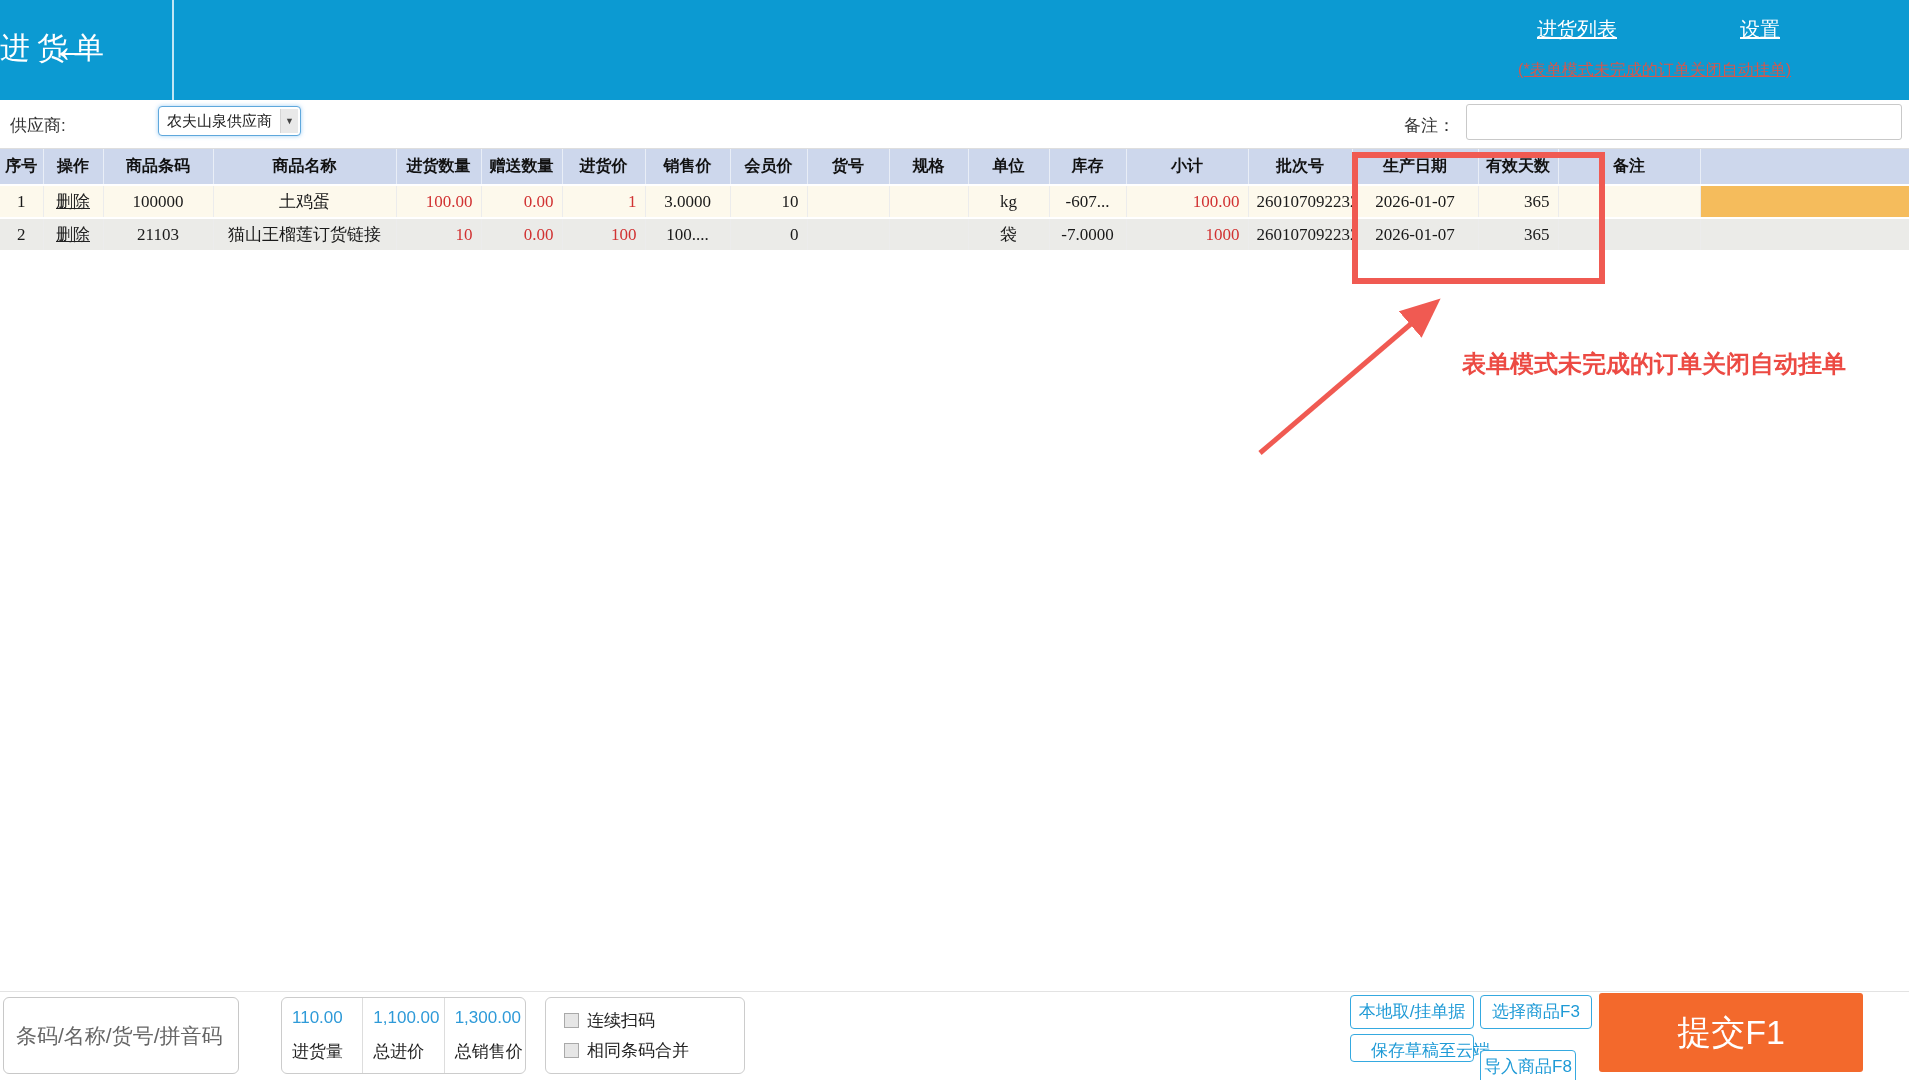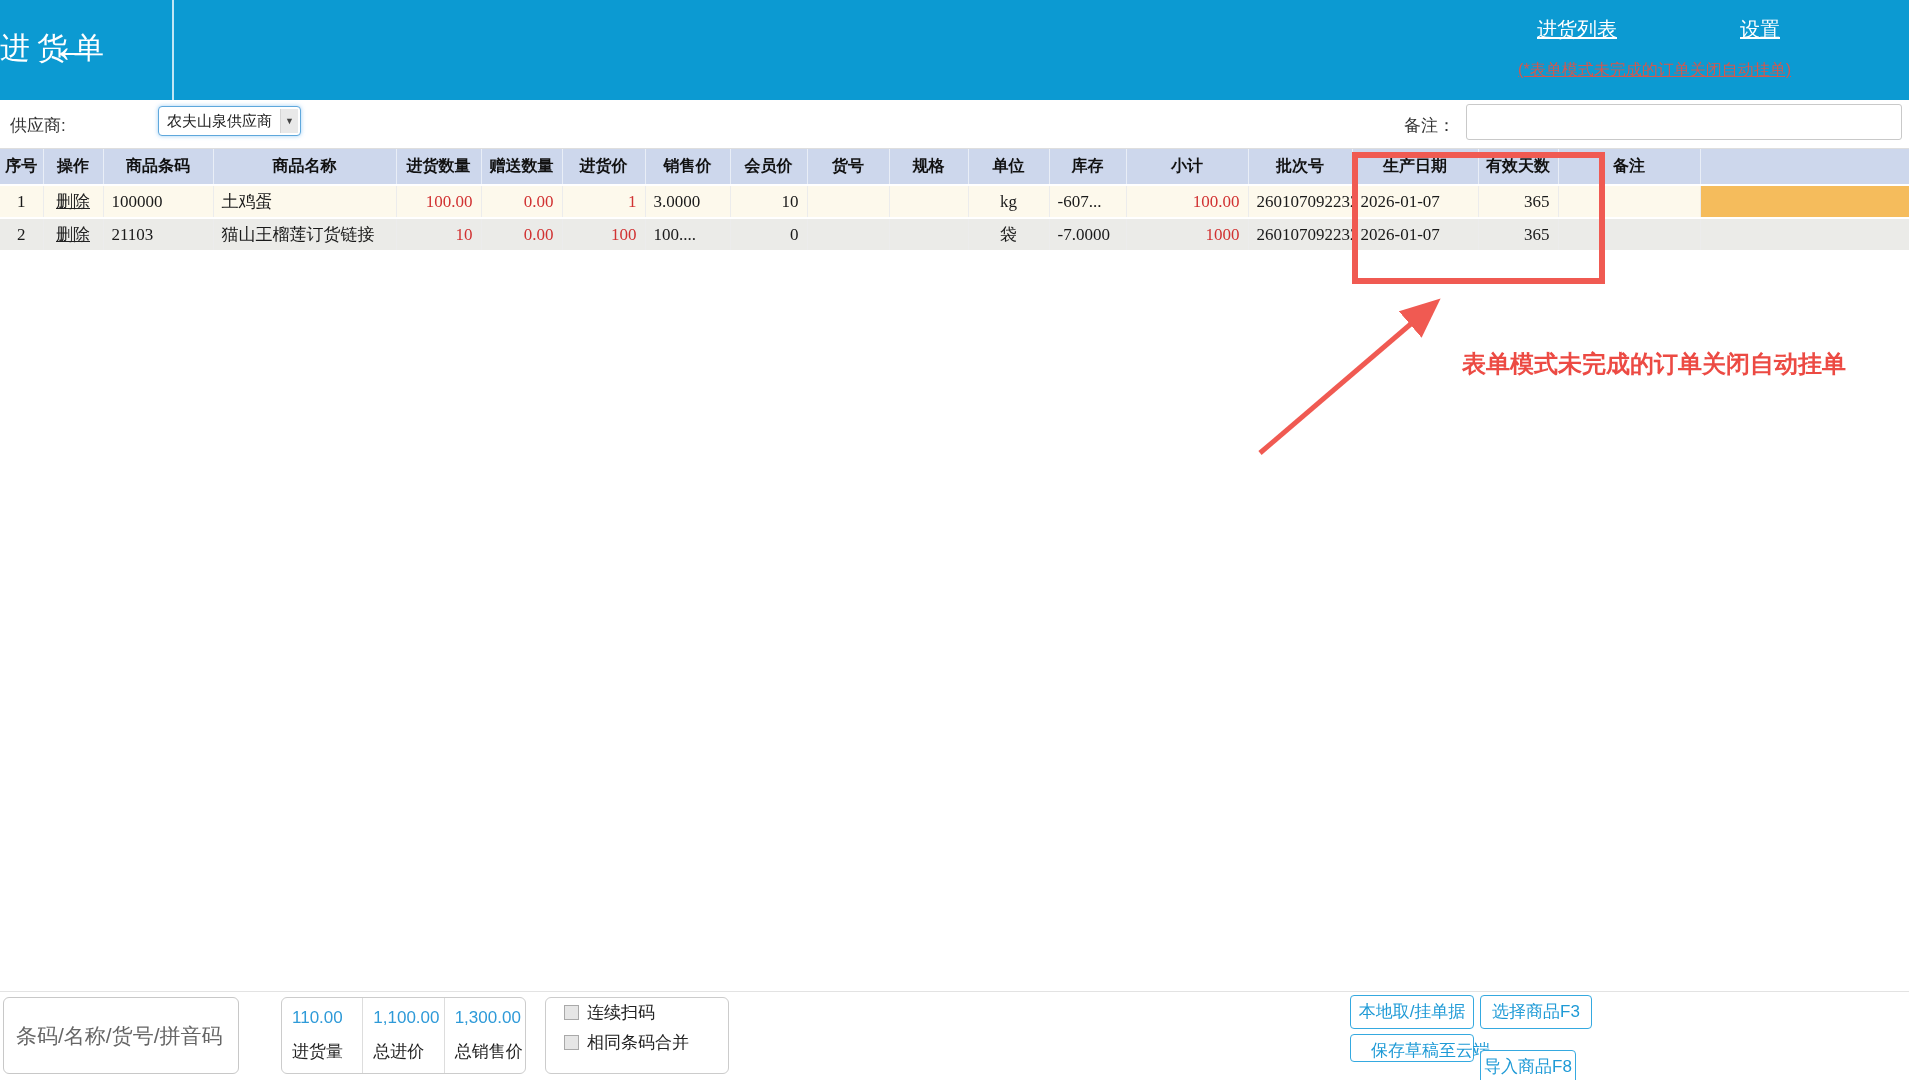--- a/index.html
+++ b/index.html
@@ -30,40 +30,40 @@
   
   .grid-wrap { position:absolute; left:0; top:148px; width:1909px; border-top:1px solid #dedede; }
   table { width:1909px; border-collapse:collapse; table-layout:fixed; }
   th { background:#cdd7ec; height:36px; font-size:16px; font-weight:bold; color:#111;
       font-family:"Liberation Serif",serif; border-right:1px solid #e9eef7; border-bottom:2px solid #fff; white-space:nowrap; overflow:hidden; }
   td { height:33px; font-size:17px; color:#1a1a1a; font-family:"Liberation Serif",serif;
       border-right:1px solid rgba(100,100,100,.12); border-bottom:2px solid #fff;
       padding:0 8px; white-space:nowrap; overflow:hidden; }
   tr.row-odd td { background:#fdf9ec; }
   tr.row-even td { background:#ebebe8; }
-  .al { text-align:left; } .ac { text-align:center; } .ar { text-align:right; }
+  .al { text-align:center; } .ac { text-align:center; } .ar { text-align:right; }
   .num-red { color:#d13232; }
   .link-del { text-decoration:underline; cursor:pointer; color:#222; }
   td.cell-highlight { background:#f5bc5c !important; }
 
   
   .anno-box { position:absolute; left:1352px; top:152px; width:253px; height:132px; border:6px solid #f05a52; pointer-events:none; }
   .anno-arrow { position:absolute; left:1235px; top:265px; width:240px; height:200px; pointer-events:none; }
   .anno-text { position:absolute; left:1462px; top:348px; font-size:24px; font-weight:bold; color:#ec4a43; white-space:nowrap; }
 
   
   .footer { position:absolute; left:0; top:991px; width:1909px; height:89px; background:#fff; border-top:1px solid #e3e3e3; }
   .search-input { position:absolute; left:3px; top:5px; width:236px; height:77px; border:1px solid #c8c8c8; border-radius:6px; font-size:21px; padding:0 12px; color:#444; }
   .search-input::placeholder { color:#666; }
   .stats-box { position:absolute; left:281px; top:5px; width:245px; height:77px; border:1px solid #ccc; border-radius:6px; display:flex; }
   .stat { flex:1; padding:10px 0 0 10px; }
   .stat + .stat { border-left:1px solid #ddd; }
   .stat-value { color:#2e9ad8; font-size:17px; margin-bottom:12px; white-space:nowrap; }
   .stat-label { color:#222; font-size:17px; white-space:nowrap; }
-  .check-group { position:absolute; left:545px; top:5px; width:184px; height:77px; border:1px solid #ccc; border-radius:6px; padding:1px 0 0 18px; }
+  .check-group { position:absolute; left:545px; top:5px; width:200px; height:77px; border:1px solid #ccc; border-radius:6px; padding:9px 0 0 18px; }
   .check-row { display:flex; align-items:center; height:26px; margin-bottom:4px; cursor:pointer; }
   .check-sq { width:15px; height:15px; background:#e6e6e6; border:1px solid #a9a9a9; margin-right:8px; flex:none; }
   .check-label { font-size:17px; color:#222; white-space:nowrap; }
   .btn-small { position:absolute; background:#fff; border:1px solid #35a9e0; border-radius:4px; color:#1e9ad6; font-size:17px; text-align:center; cursor:pointer; white-space:nowrap; }
   .btn-a { left:1350px; top:3px;  width:124px; height:34px; line-height:32px; }
   .btn-b { left:1480px; top:3px;  width:112px; height:34px; line-height:32px; }
   .btn-c { left:1350px; top:42px; width:124px; height:28px; line-height:32px;padding-left:20px; }
   .btn-d { left:1480px; top:42px; width:96px; height:34px; line-height:32px;margin-top:16px; }
   .submit-btn { position:absolute; left:1599px; top:1px; width:264px; height:79px; background:#f3692c; border:none; border-radius:3px; color:#fff; font-size:34px; cursor:pointer; }
 </style>
@@ -221,13 +221,14 @@
     <div class="check-row">
       <span class="check-sq"></span>
       <span class="check-label">相同条码合并</span>
     </div>
   </div>
 
   <div class="btn-small btn-a">本地取/挂单据</div>
   <div class="btn-small btn-b">选择商品F3</div>
   <div class="btn-small btn-c">保存草稿至云端</div>
   <div class="btn-small btn-d">导入商品F8</div>
+  <button class="submit-btn">提交F1</button>
 </div>
 
 </body></html>

